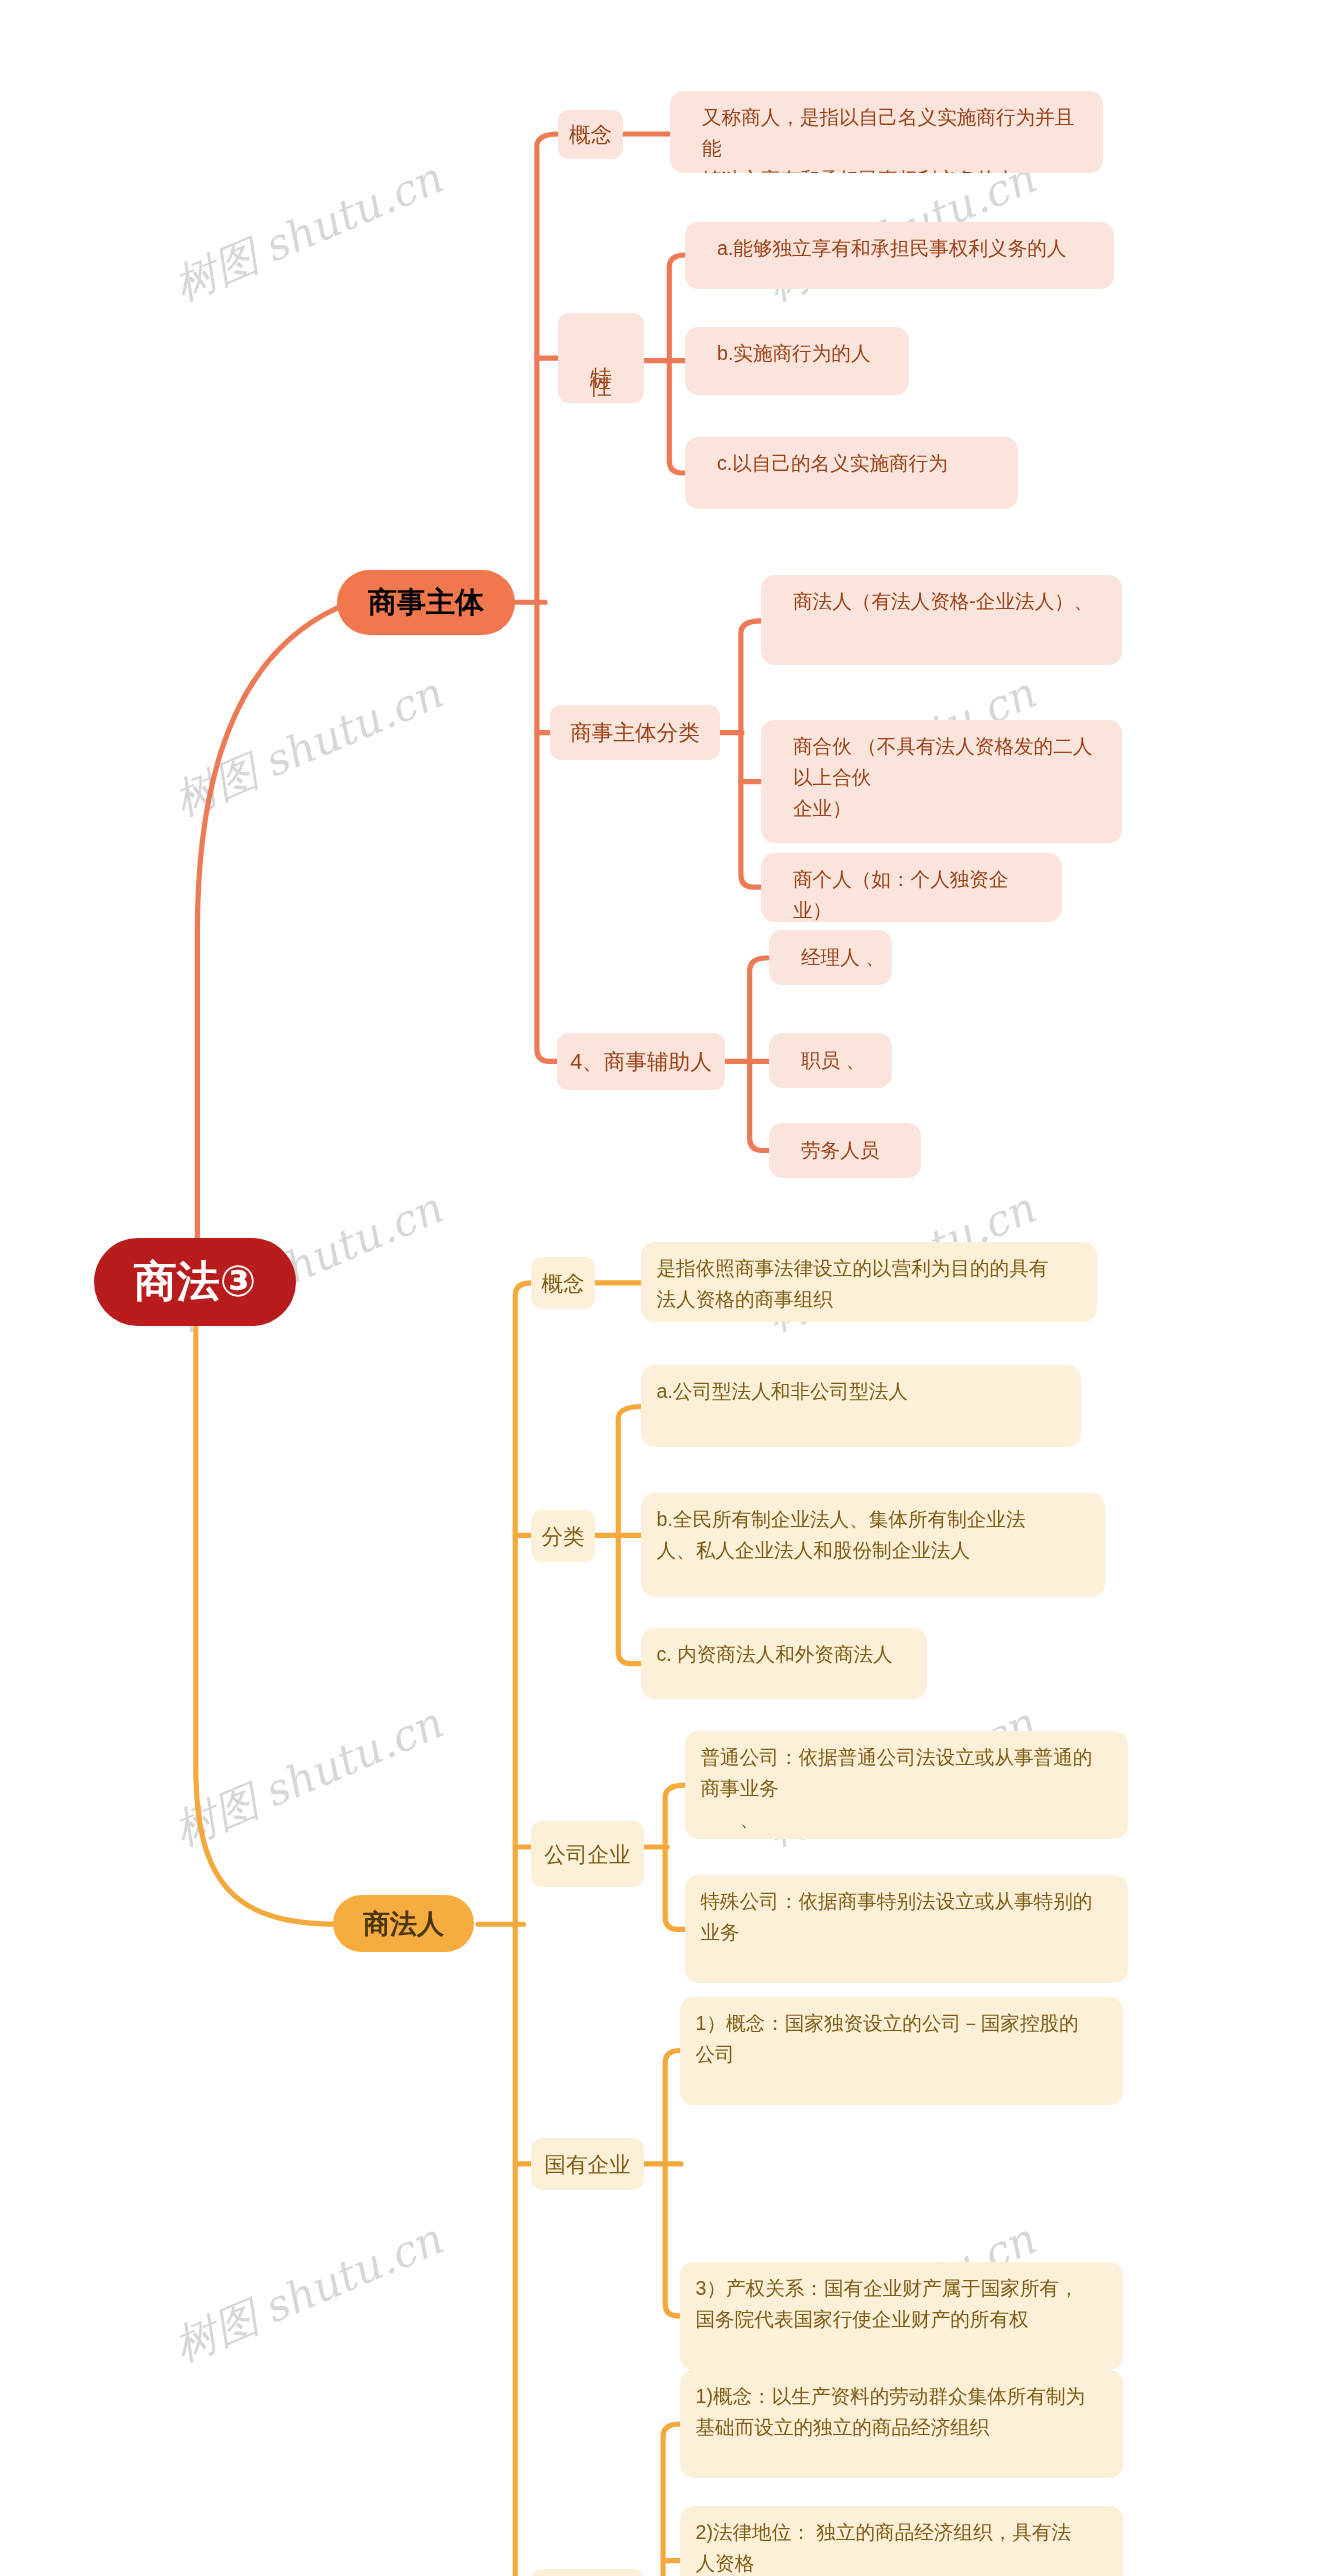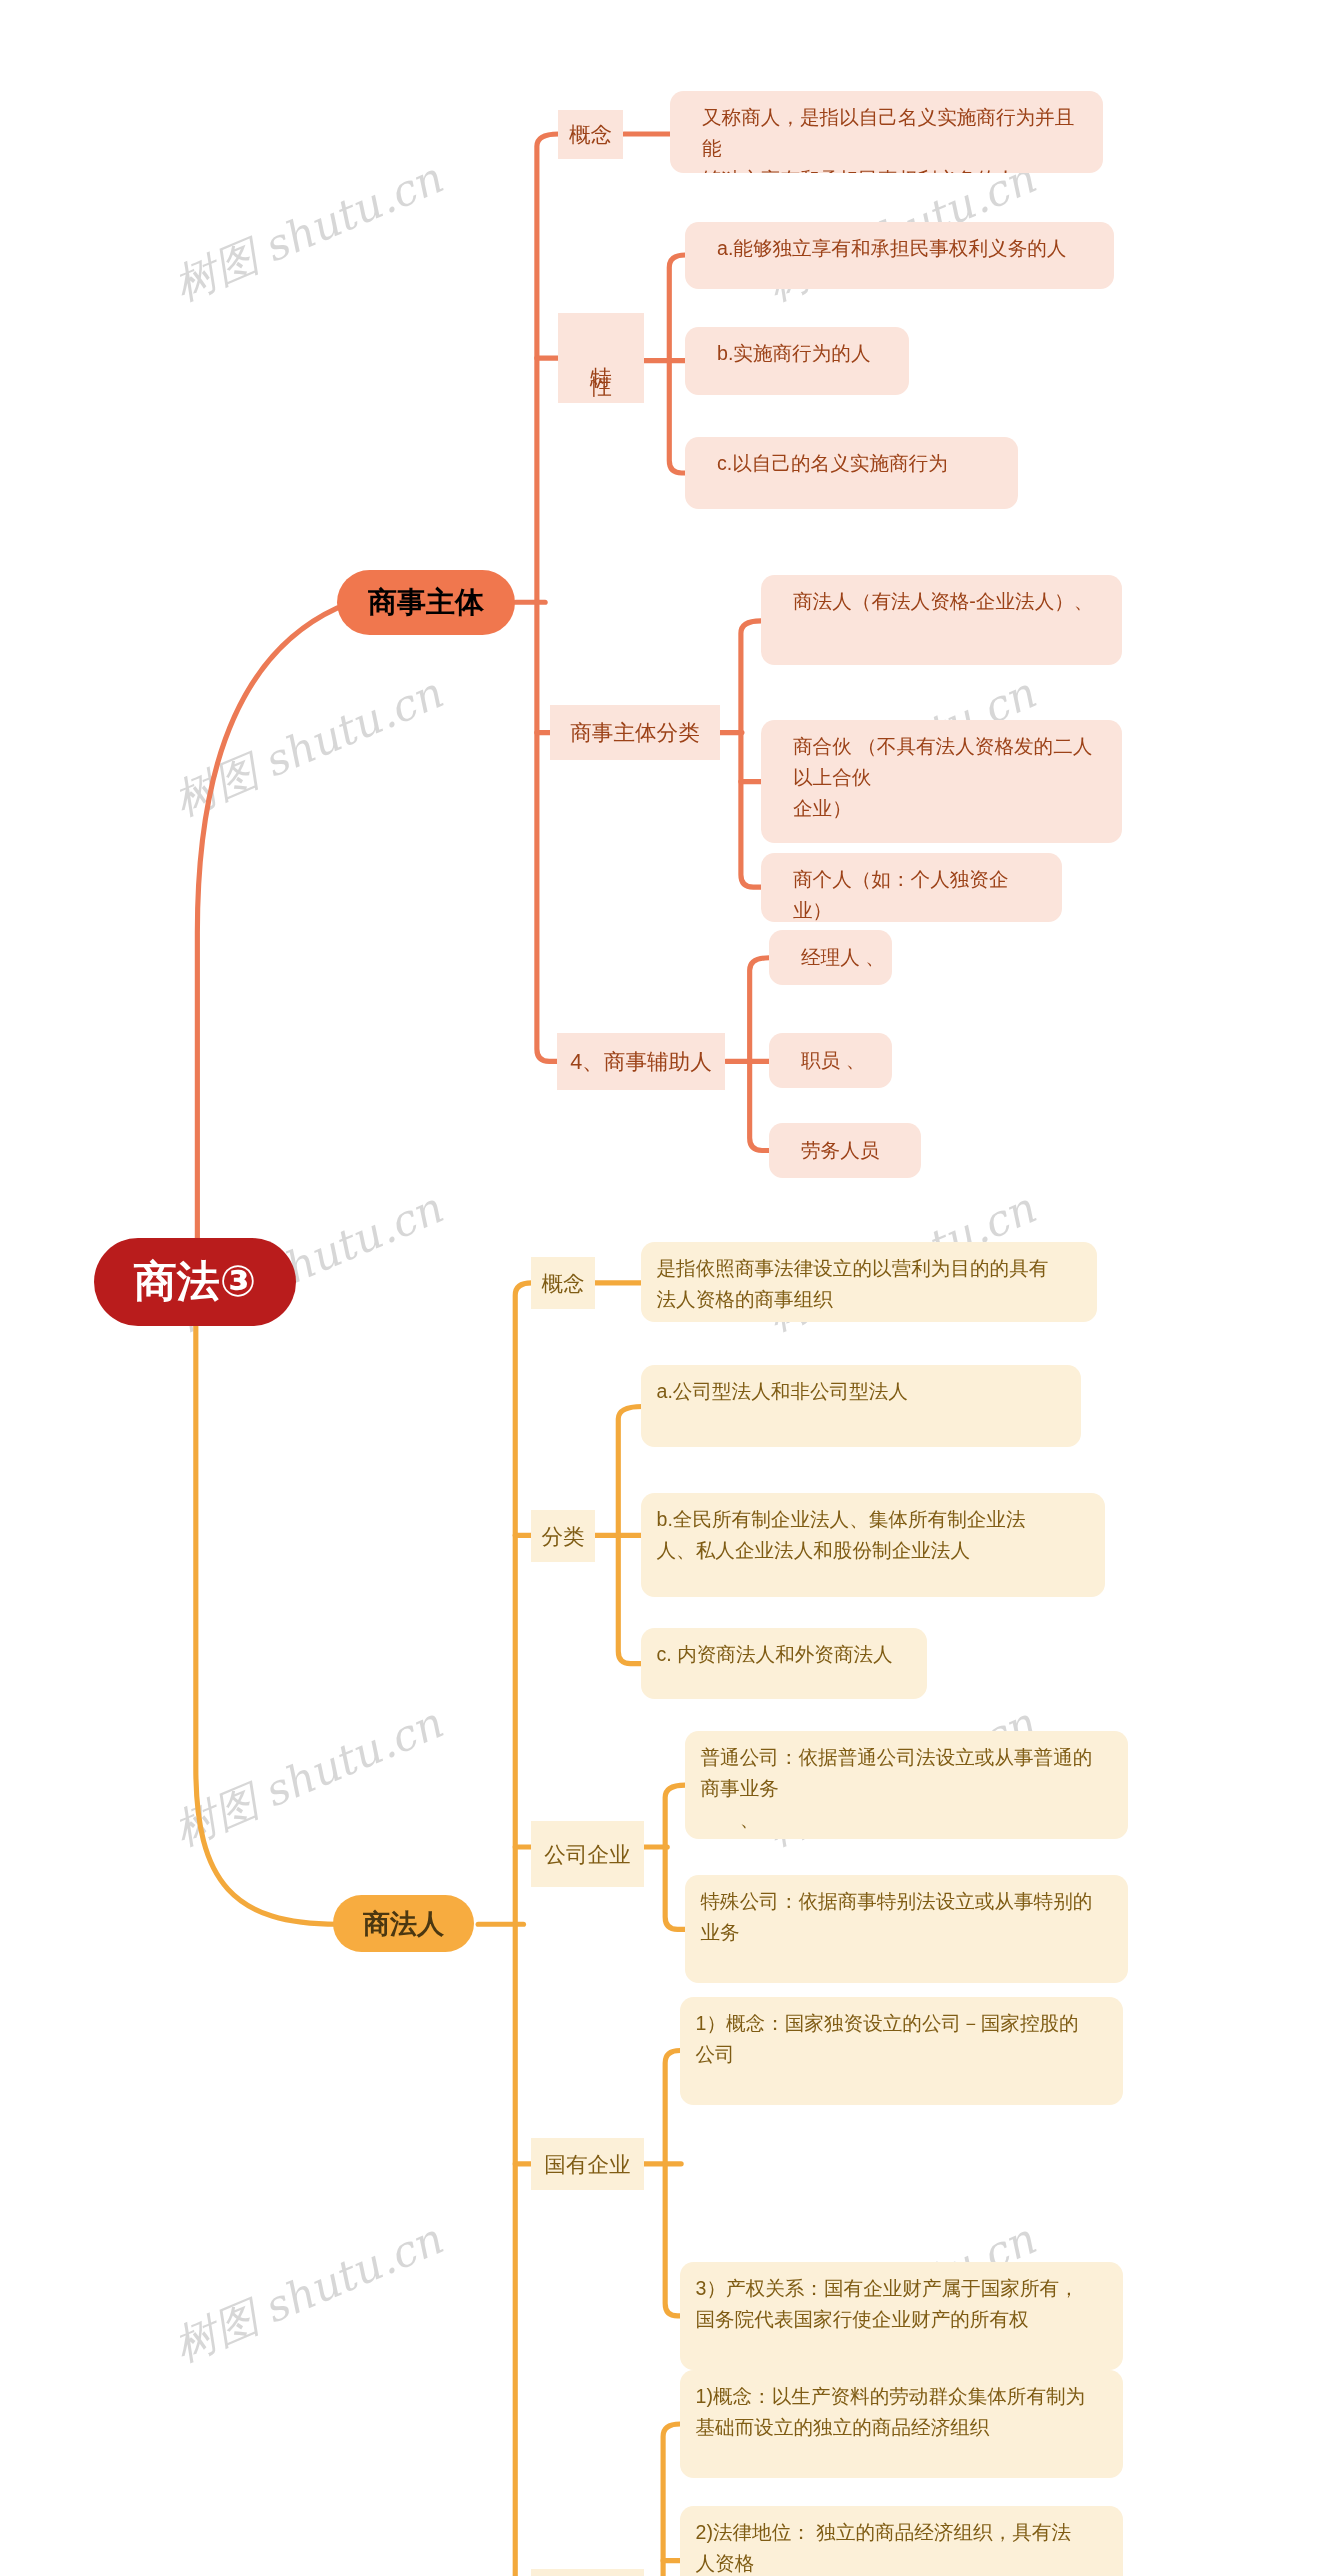--- a/index.html
+++ b/index.html
@@ -35,21 +35,21 @@
     background:#F0774E;color:#000000;
     border-radius:33px;font-size:29px;
   }
   .pill.b2node{
     background:#F7AC40;color:#4A3711;
     border-radius:30px;font-size:27px;
   }
   .lbl{
     position:absolute;
     display:flex;align-items:center;justify-content:center;
-    border-radius:0;
+    border-radius:11px;
     font-size:21.6px;
     box-sizing:border-box;
     text-align:center;
   }
   .lbl.b1{background:#FBE4DB;color:#9C4218;}
   .lbl.b2{background:#FCF0D8;color:#7F5C14;}
   .lbl.vert{writing-mode:vertical-rl;letter-spacing:9.3px;}
   .box{
     position:absolute;
     border-radius:13.4px;

